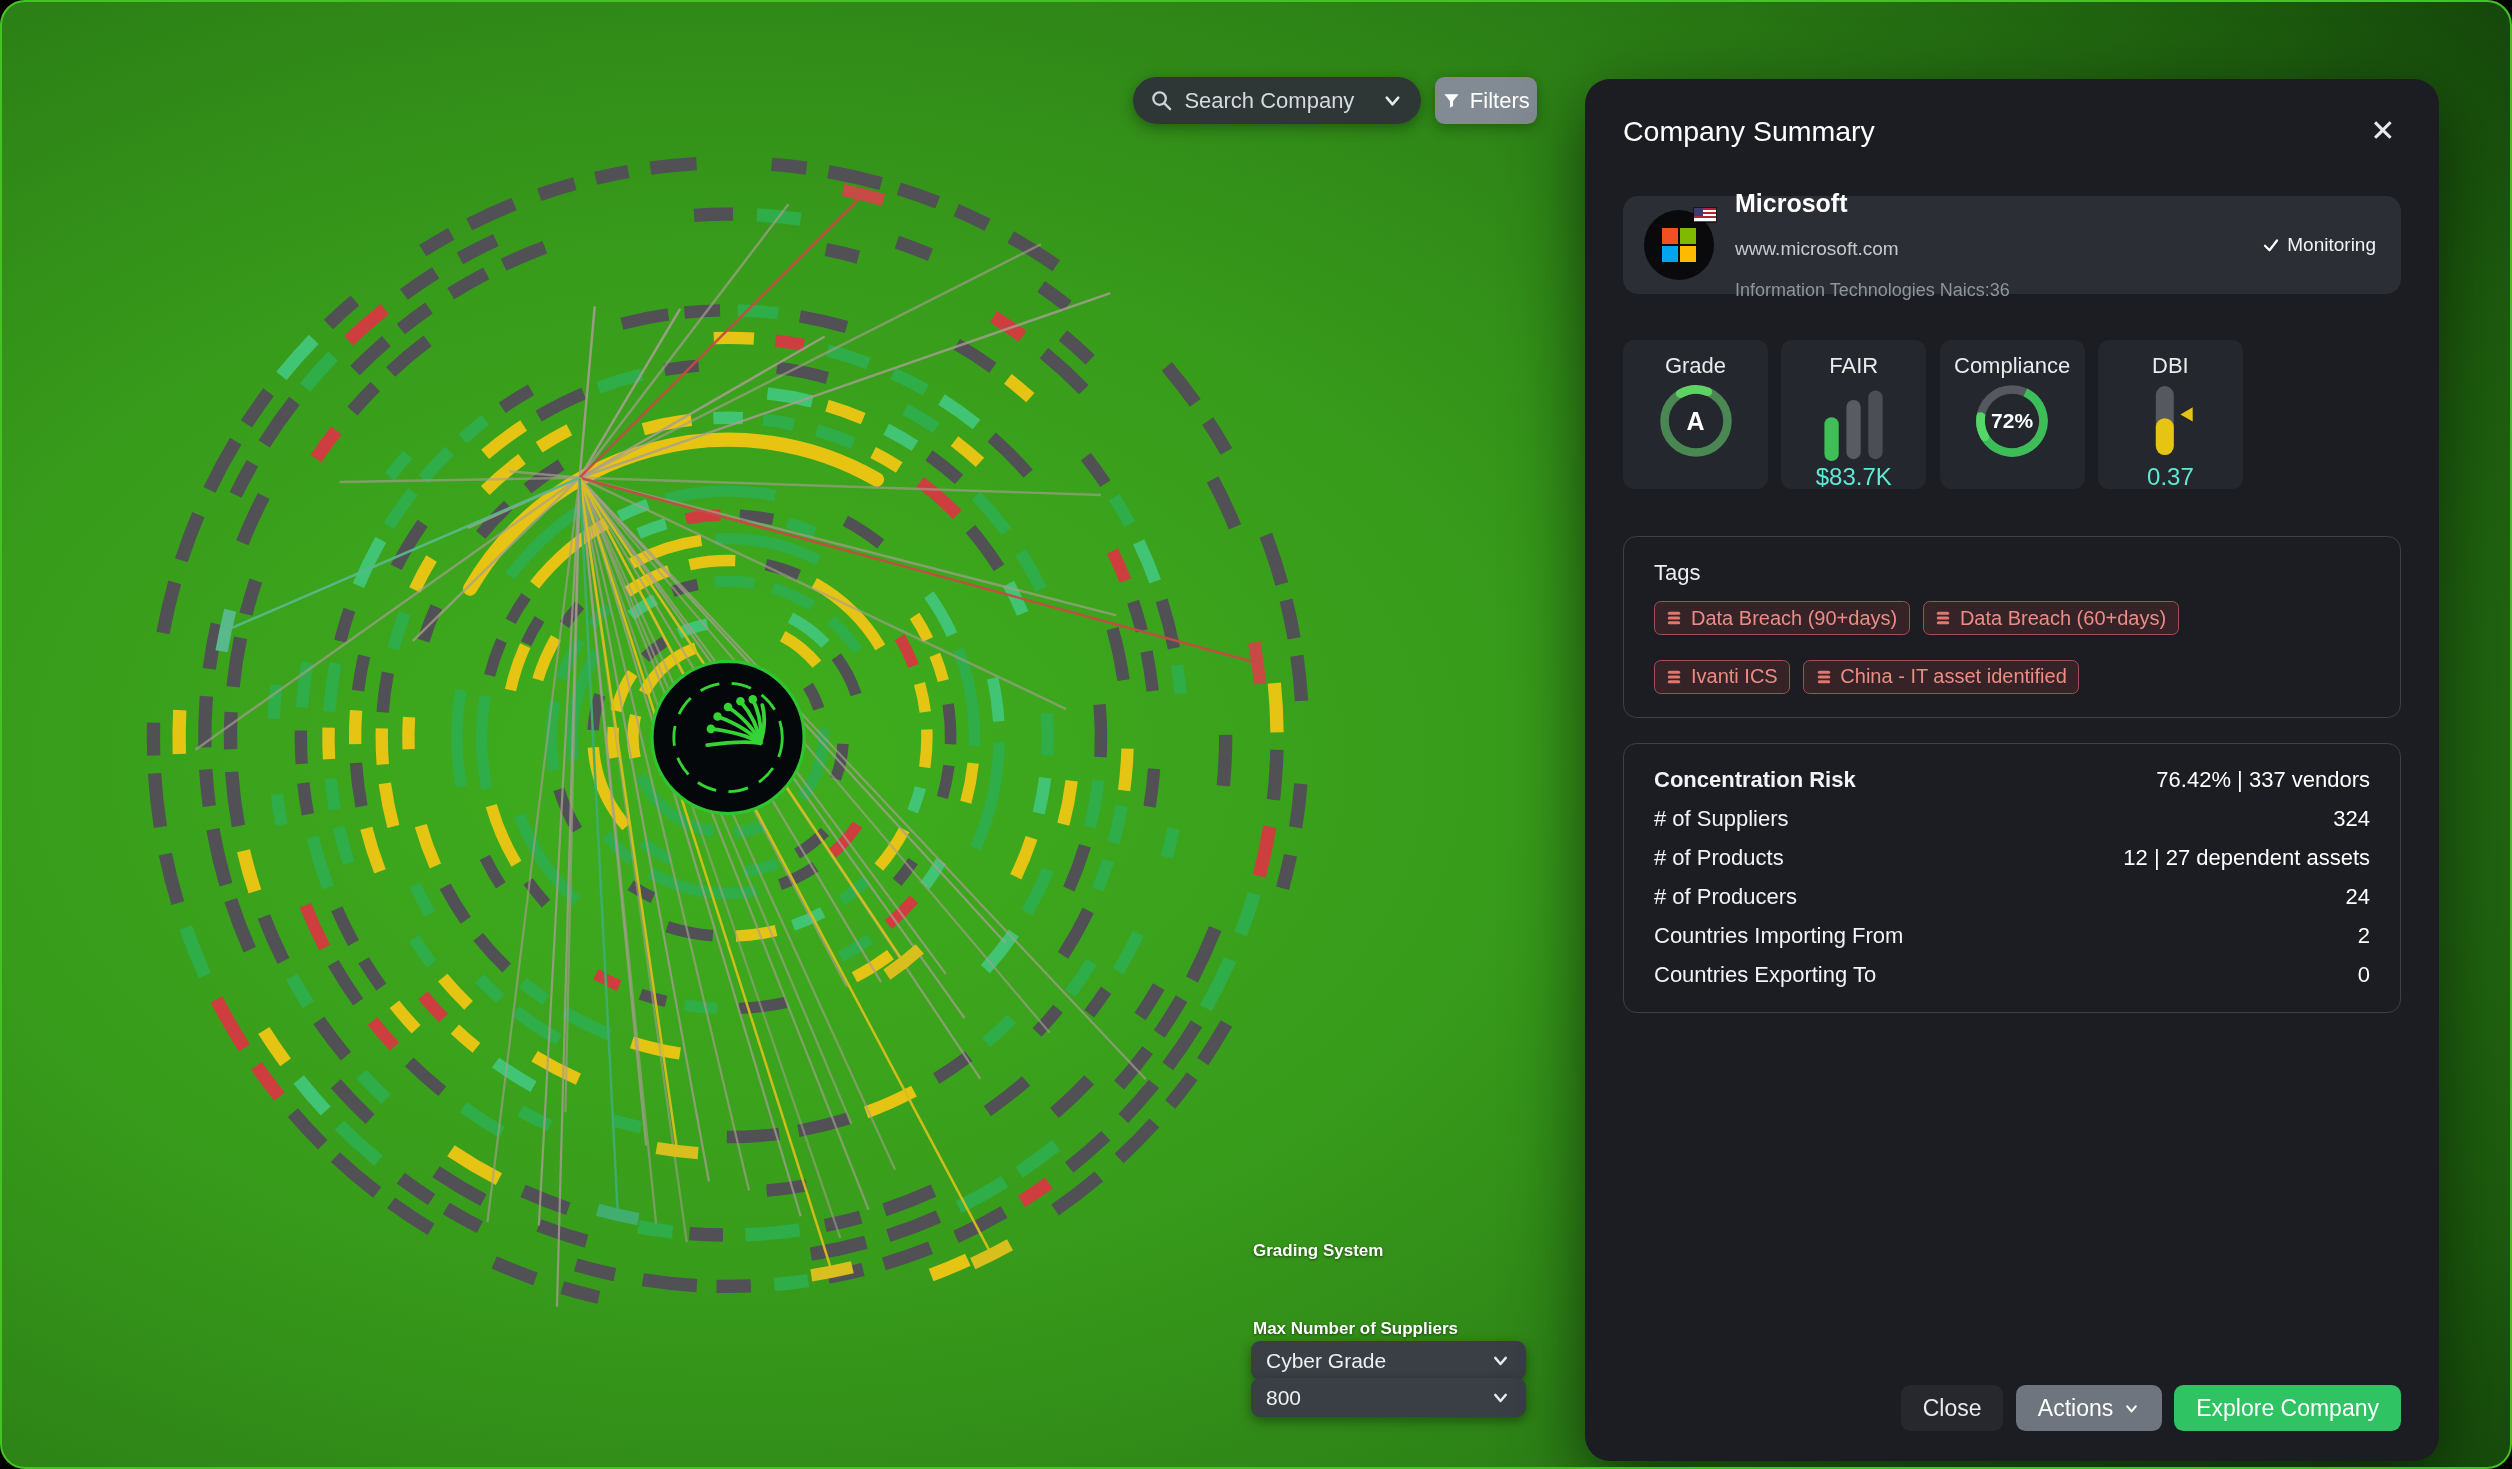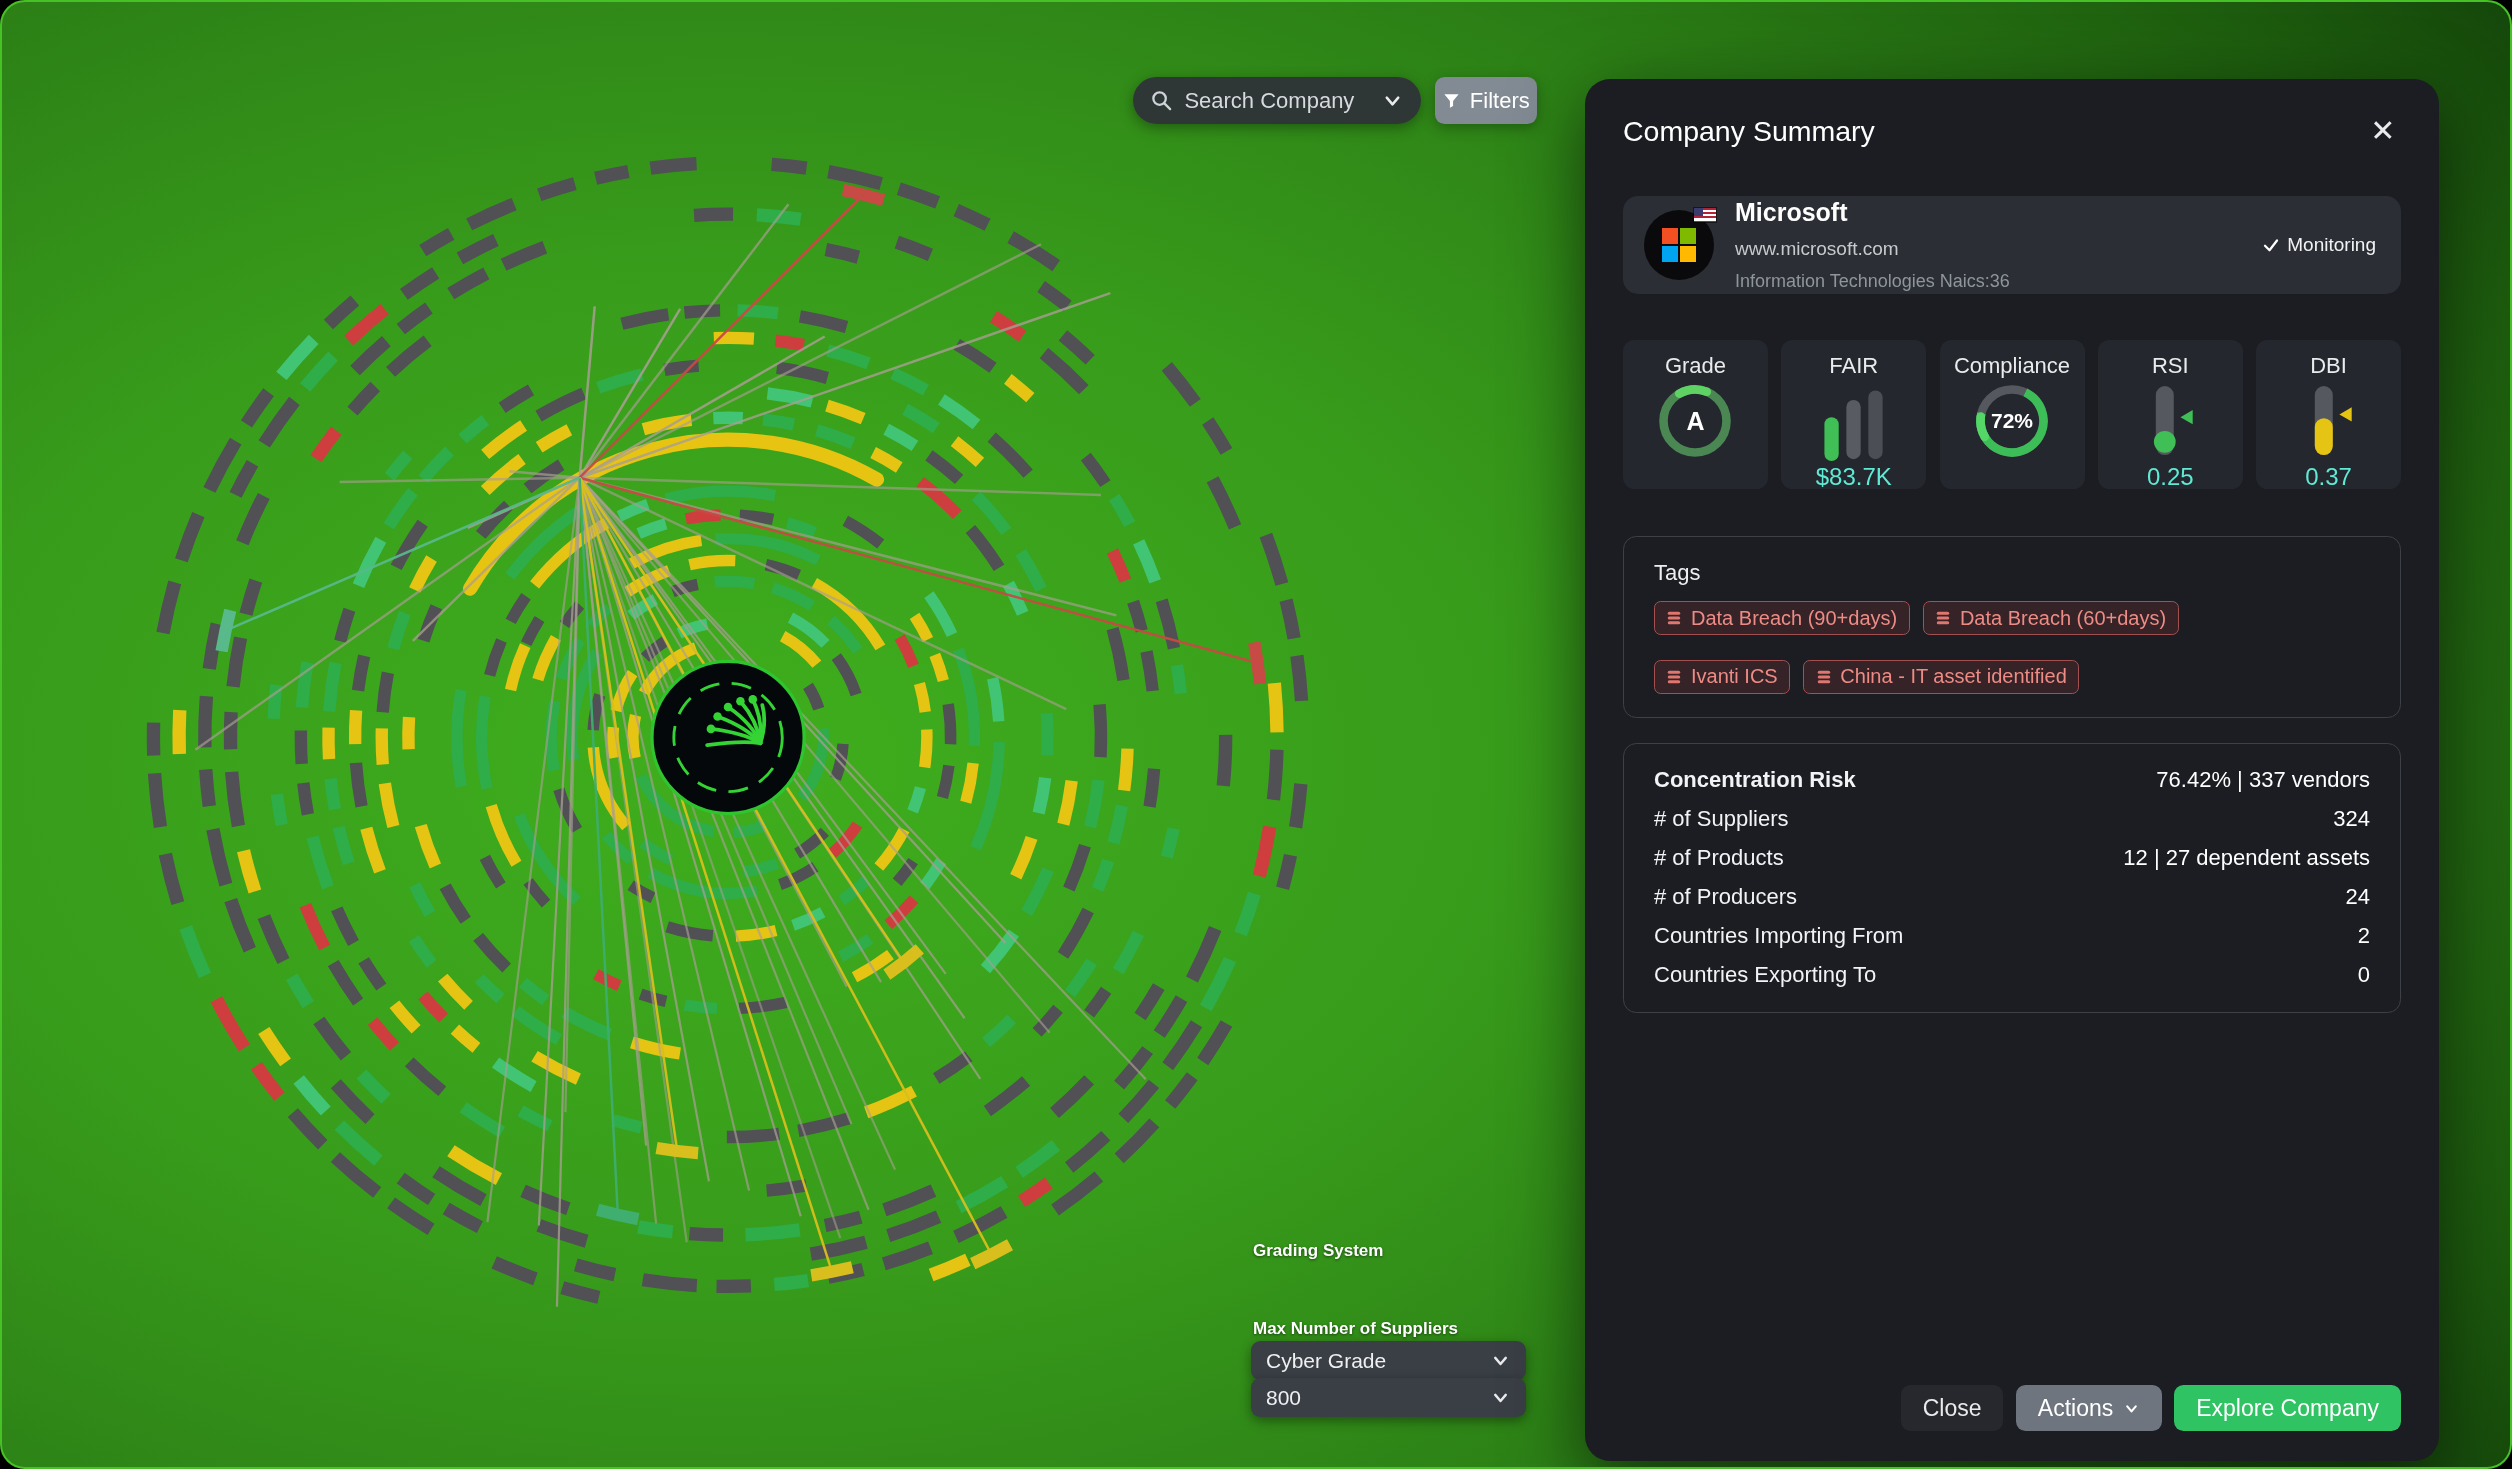--- a/index.html
+++ b/index.html
@@ -31,21 +31,21 @@
   .panel-title{color:#fff;font-size:28.5px;font-weight:500;}
   .close-btn{color:#e9eaec;font-size:30px;line-height:1;cursor:pointer;padding:1.9px 5.7px;}
 
   .company-card{margin-top:43px;height:98px;border-radius:15px;background:#2b2e34;display:flex;align-items:center;
     padding:0 21px;box-sizing:border-box;position:relative;}
   .avatar{width:70px;height:70px;border-radius:50%;background:#0a0a0c;position:relative;flex:0 0 auto;}
   .ms-grid{position:absolute;left:18px;top:18px;width:34px;height:34px;display:grid;grid-template-columns:16px 16px;grid-template-rows:16px 16px;gap:1.9px;}
   .ms-grid i{display:block;}
   .flag{position:absolute;right:-1.9px;top:-1.9px;width:22px;height:14.3px;background:repeating-linear-gradient(#b22234 0 2.1px,#fff 2.1px 4.2px);box-shadow:0 0 0 1px rgba(0,0,0,.5);}
   .flag i{position:absolute;left:0;top:0;width:9.5px;height:7.6px;background:#3c3b6e;}
-  .company-text{margin-left:21px;display:flex;flex-direction:column;gap:11px;}
+  .company-text{margin-left:21px;display:flex;flex-direction:column;gap:20px;}
   .company-name{color:#fff;font-size:25px;font-weight:700;}
   .company-domain{color:#c7cacd;font-size:19px;}
   .company-industry{color:#8f959c;font-size:18px;}
   .monitoring{position:absolute;right:25px;top:50%;transform:translateY(-50%);display:flex;align-items:center;gap:7.6px;color:#f2f3f4;font-size:19px;}
 
   .stats-row{margin-top:46px;display:flex;gap:13.3px;}
   .stat-card{width:145px;height:149px;background:#24272d;border-radius:11.4px;display:flex;flex-direction:column;align-items:center;box-sizing:border-box;}
   .stat-label{margin-top:13.3px;color:#e9ebed;font-size:22px;}
   .stat-icon{flex:1;display:flex;align-items:center;justify-content:center;position:relative;}
   .stat-value{margin-bottom:12.4px;color:#5eead4;font-size:24px;height:28px;}
@@ -586,31 +586,20 @@
           <svg id="compliance-ring" width="84" height="84" viewBox="0 0 88 88">
               <circle cx="44" cy="44" r="33" fill="none" stroke="#55585e" stroke-width="9"></circle>
               <path d="M 57.95 14.09 A 33 33 0 1 1 12.01 35.90" fill="none" stroke="#3dbd58" stroke-width="9"></path>
               <path d="M 15.42 60.50 A 33 33 0 0 1 11.32 39.41" fill="none" stroke="#54d766" stroke-width="9" stroke-linecap="round"></path>
             </svg>
           <div class="donut-center pct">72%</div>
         </div>
         <div class="stat-value"></div>
       </div>
       <div class="stat-card">
-        <div class="stat-label">RSI</div>
-        <div class="stat-icon">
-          <svg width="70" height="84" viewBox="0 0 74 88">
-            <rect x="22" y="7" width="19" height="73" rx="9.5" fill="#55585e"></rect>
-            <circle cx="31.5" cy="66" r="11.5" fill="#3fbf55"></circle>
-            <polygon points="48,40 61,32.5 61,47.5" fill="#3fbf55"></polygon>
-          </svg>
-        </div>
-        <div class="stat-value">0.25</div>
-      </div>
-      <div class="stat-card">
         <div class="stat-label">DBI</div>
         <div class="stat-icon">
           <svg width="70" height="84" viewBox="0 0 74 88">
             <rect x="22" y="7" width="19" height="73" rx="9.5" fill="#55585e"></rect>
             <rect x="22" y="41" width="19" height="39" rx="9.5" fill="#e6c414"></rect>
             <polygon points="48,37 61,29.5 61,44.5" fill="#e6c414"></polygon>
           </svg>
         </div>
         <div class="stat-value">0.37</div>
       </div>

